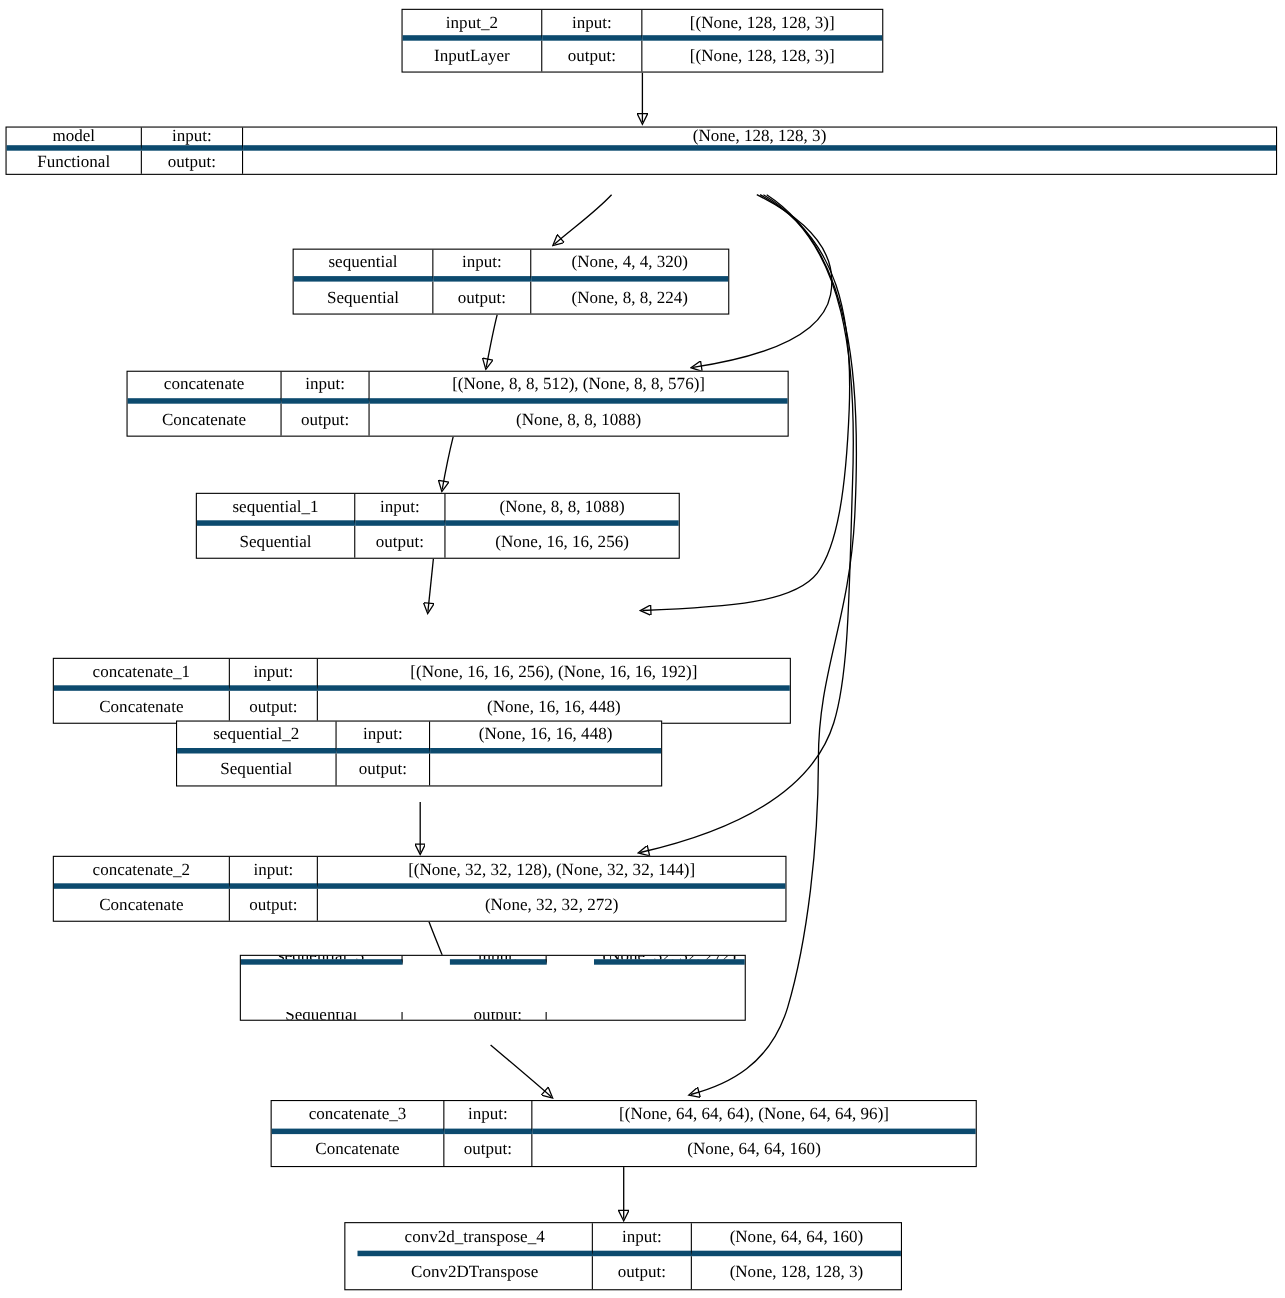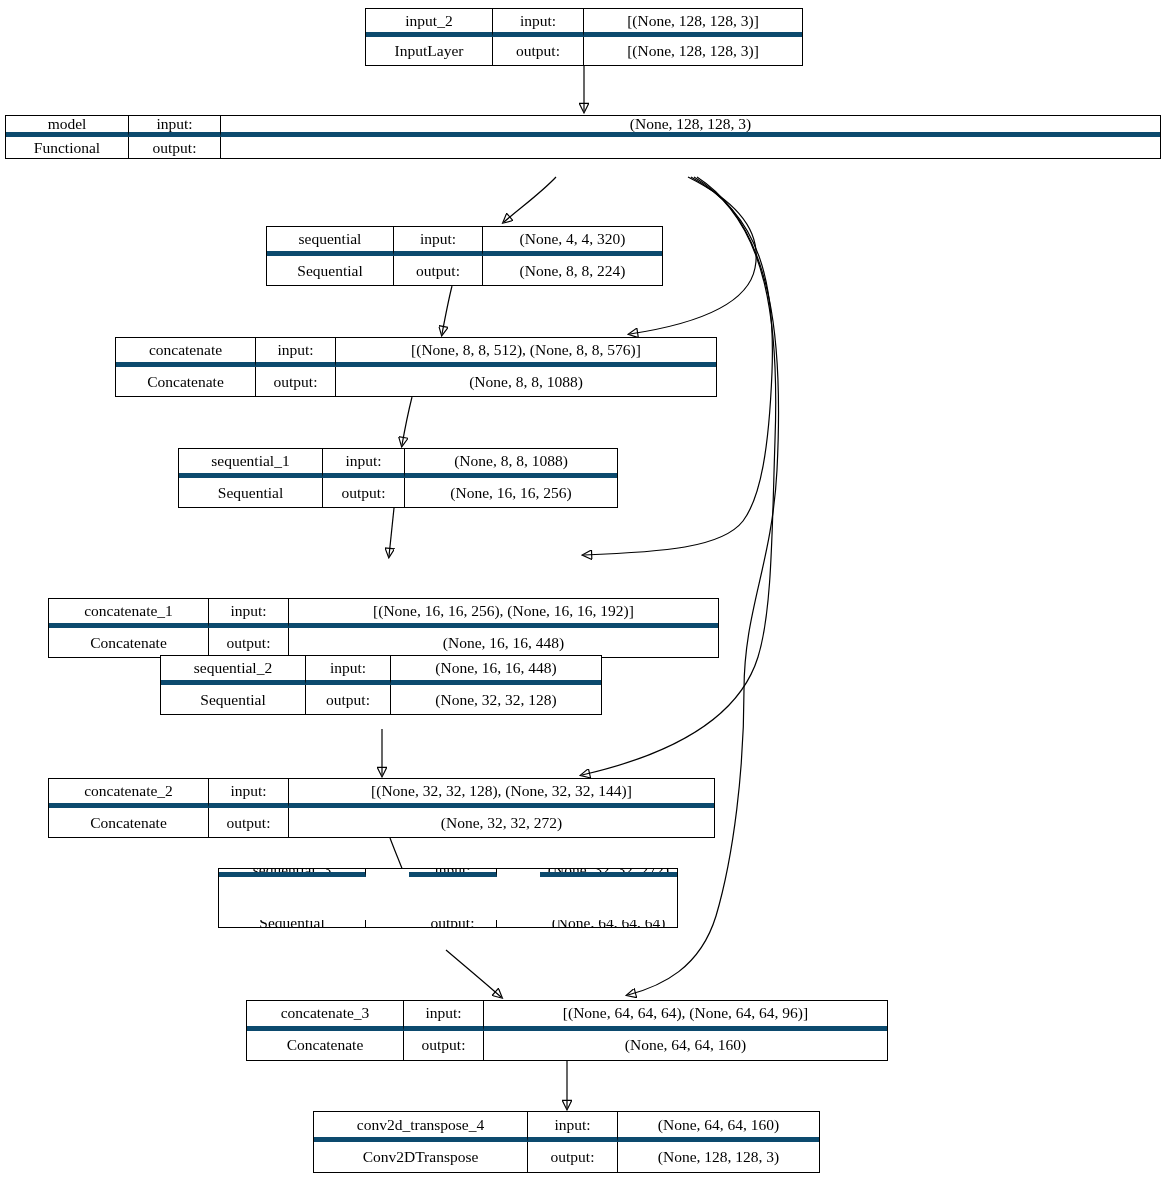--- a/index.html
+++ b/index.html
@@ -109,51 +109,49 @@
     <div class="cell">output:</div>
     <div class="cell">(None, 16, 16, 448)</div>
   </div>
 
   <div class="node" style="left:160px;top:655px;width:442px;height:60px;--c1:145px;--c2:85px;">
     <div class="cell">sequential_2</div>
     <div class="cell">input:</div>
     <div class="cell">(None, 16, 16, 448)</div>
     <div class="cell">Sequential</div>
     <div class="cell">output:</div>
-    <div class="cell">(None, 32, 32, 128)</div>
   </div>
 
   <div class="node" style="left:48px;top:778px;width:667px;height:60px;--c1:160px;--c2:80px;">
     <div class="cell">concatenate_2</div>
     <div class="cell">input:</div>
     <div class="cell">[(None, 32, 32, 128), (None, 32, 32, 144)]</div>
     <div class="cell">Concatenate</div>
     <div class="cell">output:</div>
     <div class="cell">(None, 32, 32, 272)</div>
   </div>
 
   <div class="node" style="left:218px;top:868px;width:460px;height:60px;gap:43px;--c1:147px;--c2:88px;">
     <div class="cell">sequential_3</div>
     <div class="cell">input:</div>
     <div class="cell">(None, 32, 32, 272)</div>
     <div class="cell">Sequential</div>
     <div class="cell">output:</div>
-    <div class="cell">(None, 64, 64, 64)</div>
   </div>
 
   <div class="node" style="left:246px;top:1000px;width:642px;height:61px;--c1:157px;--c2:80px;">
     <div class="cell">concatenate_3</div>
     <div class="cell">input:</div>
     <div class="cell">[(None, 64, 64, 64), (None, 64, 64, 96)]</div>
     <div class="cell">Concatenate</div>
     <div class="cell">output:</div>
     <div class="cell">(None, 64, 64, 160)</div>
   </div>
 
-  <div class="node" style="left:313px;top:1111px;width:507px;height:62px;--c1:214px;--c2:90px;">
+  <div class="node" style="left:313px;top:1111px;width:507px;height:62px;padding-left:11px;--c1:214px;--c2:90px;">
     <div class="cell">conv2d_transpose_4</div>
     <div class="cell">input:</div>
     <div class="cell">(None, 64, 64, 160)</div>
     <div class="cell">Conv2DTranspose</div>
     <div class="cell">output:</div>
     <div class="cell">(None, 128, 128, 3)</div>
   </div>
 
 </div>
 

